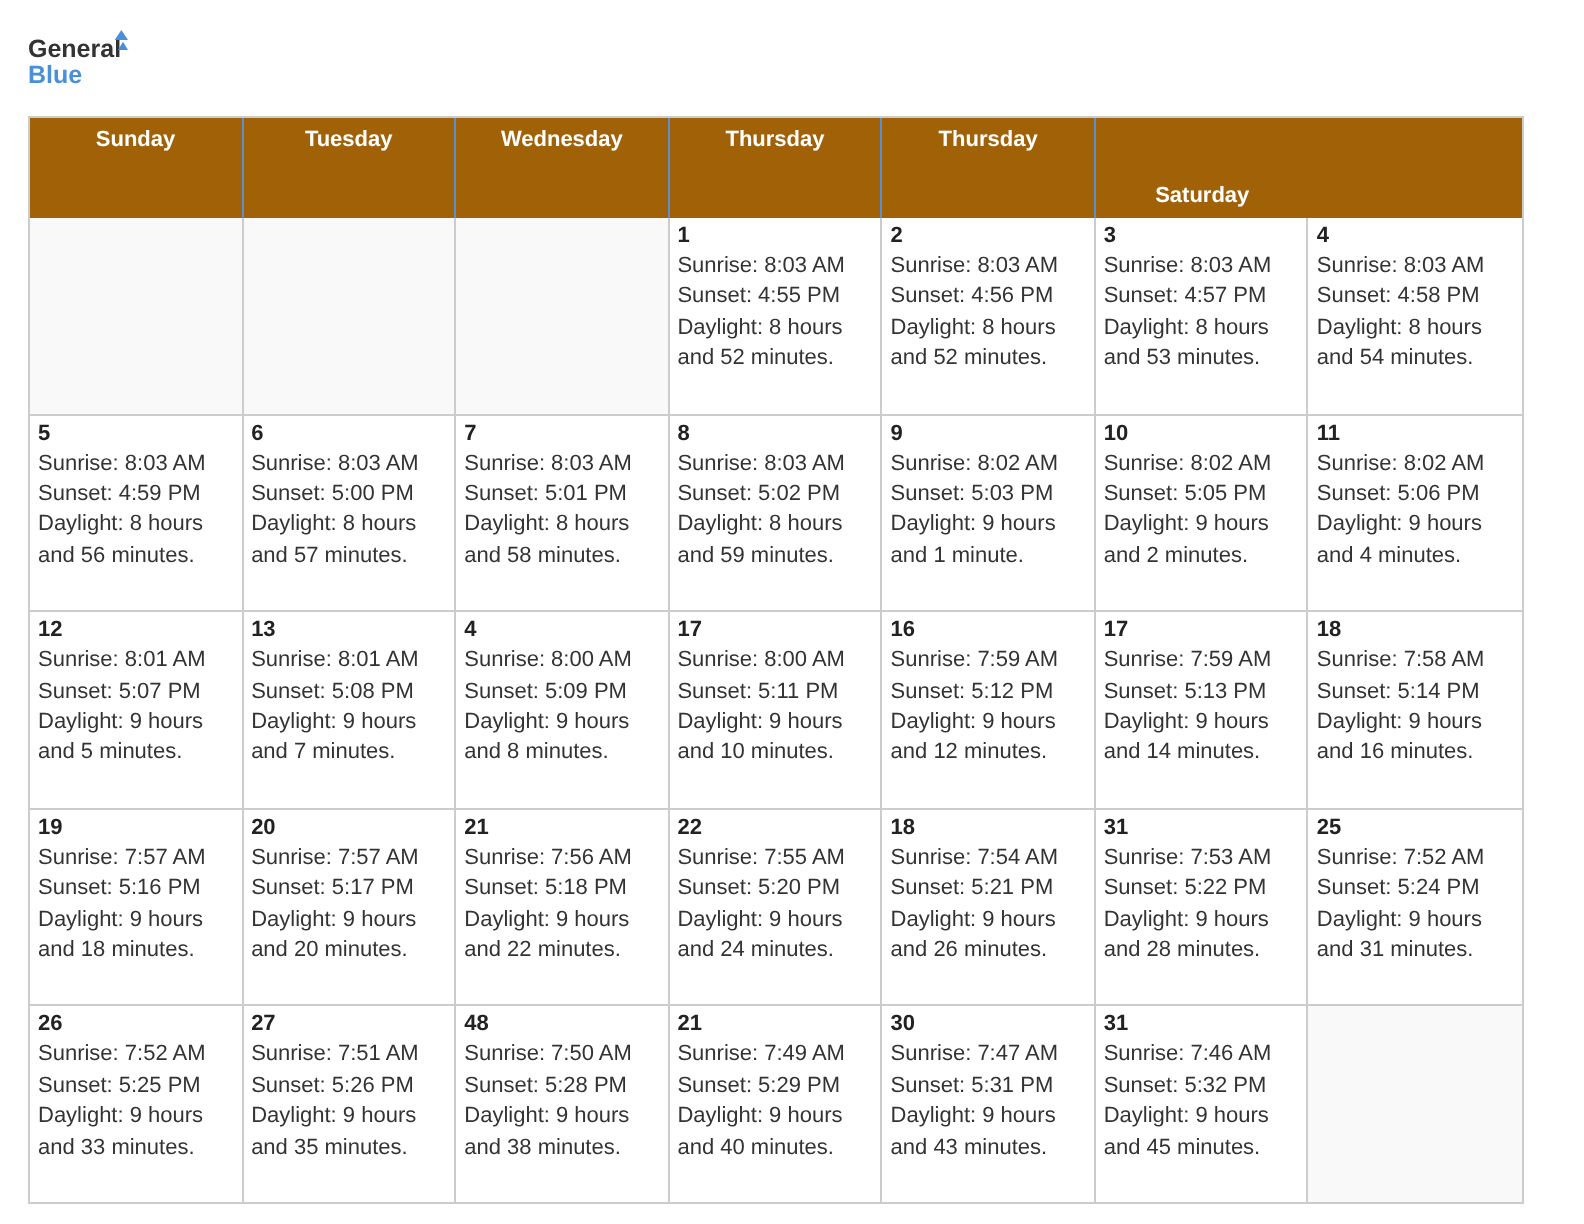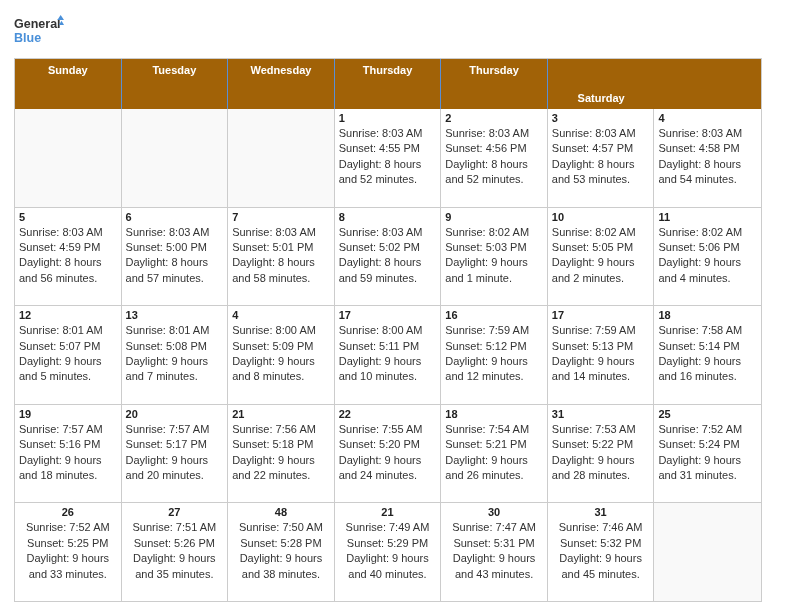--- a/index.html
+++ b/index.html
@@ -64,21 +64,21 @@
       flex: 1;
       display: flex;
       flex-direction: column;
     }
     .cal-row {
       display: grid;
       grid-template-columns: repeat(7, 1fr);
       flex: 1;
       border-bottom: 1px solid #ccc;
     }
-    .cal-row:last-child { border-bottom: none; text-align: center; }
+    .cal-row:last-child { border-bottom: none; }
     .cal-cell {
       border-right: 1px solid #ccc;
       padding: 3px 4px;
       font-size: 8.5px;
       color: #333;
       vertical-align: top;
       min-height: 0;
     }
     .cal-cell:last-child { border-right: none; }
     .cal-cell.empty { background: #f9f9f9; }

